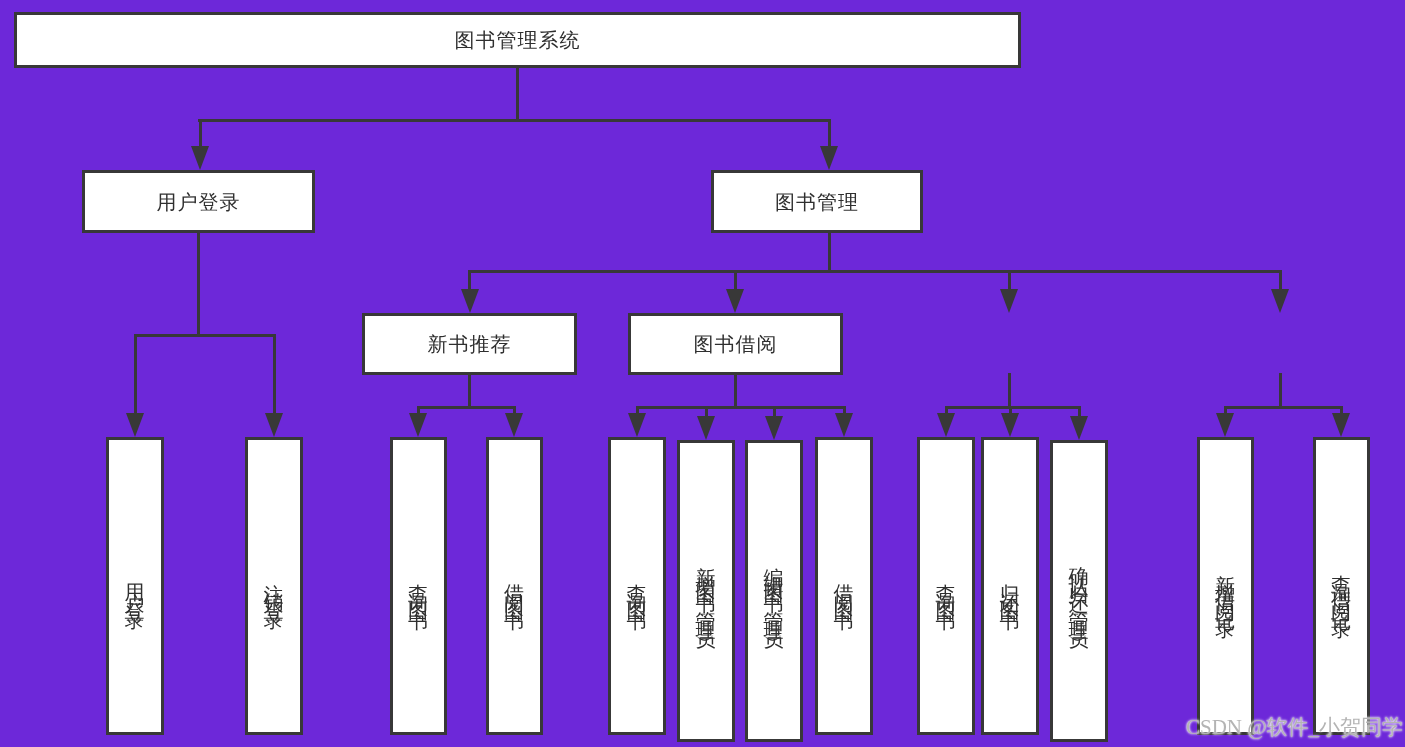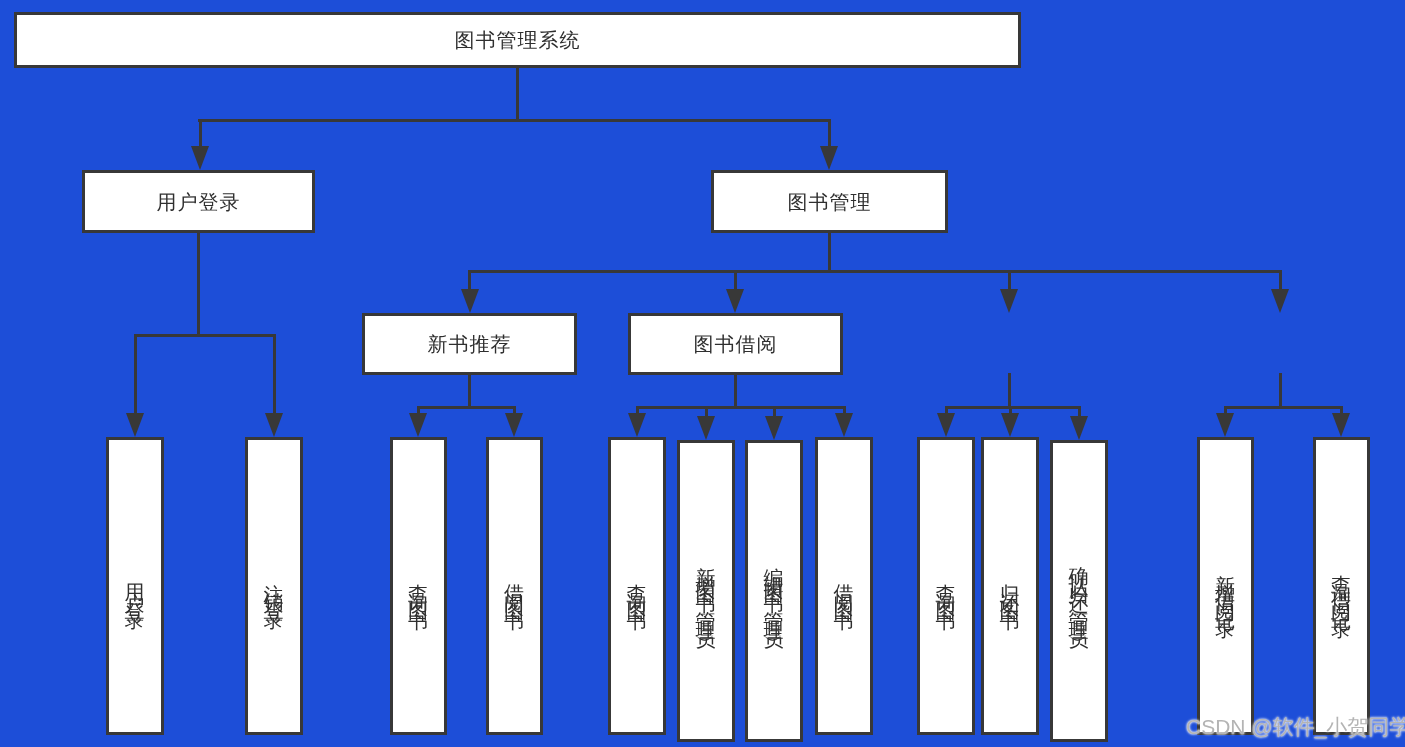--- a/index.html
+++ b/index.html
@@ -1,18 +1,18 @@
 <!DOCTYPE html>
 <html><head>
 <meta charset="utf-8">
 <style>
   html,body{margin:0;padding:0;background:#fff;}
   .stage{
-    position:relative;width:1405px;height:747px;background:#1d4ed8;
-    font-family:Liberation Sans, sans-serif;color:#2f2f2f;overflow:hidden;
+    position:relative;width:1405px;height:747px;background:#6d28d9;
+    font-family:Liberation Serif, serif;color:#2f2f2f;overflow:hidden;
   }
   .box{
     position:absolute;box-sizing:border-box;border:3px solid #383838;background:#fff;
     display:flex;align-items:center;justify-content:center;
     font-size:20px;color:#2f2f2f;line-height:1.2;
   }
   .box.h{letter-spacing:1px;}
   .box.v{
     writing-mode:vertical-rl;text-orientation:mixed;
     letter-spacing:9px;font-size:20px;
@@ -89,21 +89,21 @@
   <div class="ln" style="left:1279px;top:373px;width:3px;height:36px"></div>
   <div class="ln" style="left:1224px;top:406px;width:118px;height:3px"></div>
   <div class="ln" style="left:1224px;top:406px;width:3px;height:11px"></div>
   <div class="arrow" style="left:1216px;top:413px"></div>
   <div class="ln" style="left:1340px;top:406px;width:3px;height:11px"></div>
   <div class="arrow" style="left:1332px;top:413px"></div>
 
   <div class="box h" style="left:14px;top:12px;width:1007px;height:56px">图书管理系统</div>
 
   <div class="box h" style="left:82px;top:170px;width:233px;height:63px">用户登录</div>
-  <div class="box h" style="left:711px;top:170px;width:237px;height:63px">图书管理</div>
+  <div class="box h" style="left:711px;top:170px;width:212px;height:63px">图书管理</div>
 
   <div class="box h" style="left:628px;top:313px;width:215px;height:62px">图书借阅</div>
   <div class="box h" style="left:362px;top:313px;width:215px;height:62px">新书推荐</div>
 
   <div class="box v" style="left:106px;top:437px;width:58px;height:298px">用户登录</div>
   <div class="box v" style="left:245px;top:437px;width:58px;height:298px">注销登录</div>
 
   <div class="box v" style="left:390px;top:437px;width:57px;height:298px">查询图书</div>
   <div class="box v" style="left:486px;top:437px;width:57px;height:298px">借阅图书</div>
 

